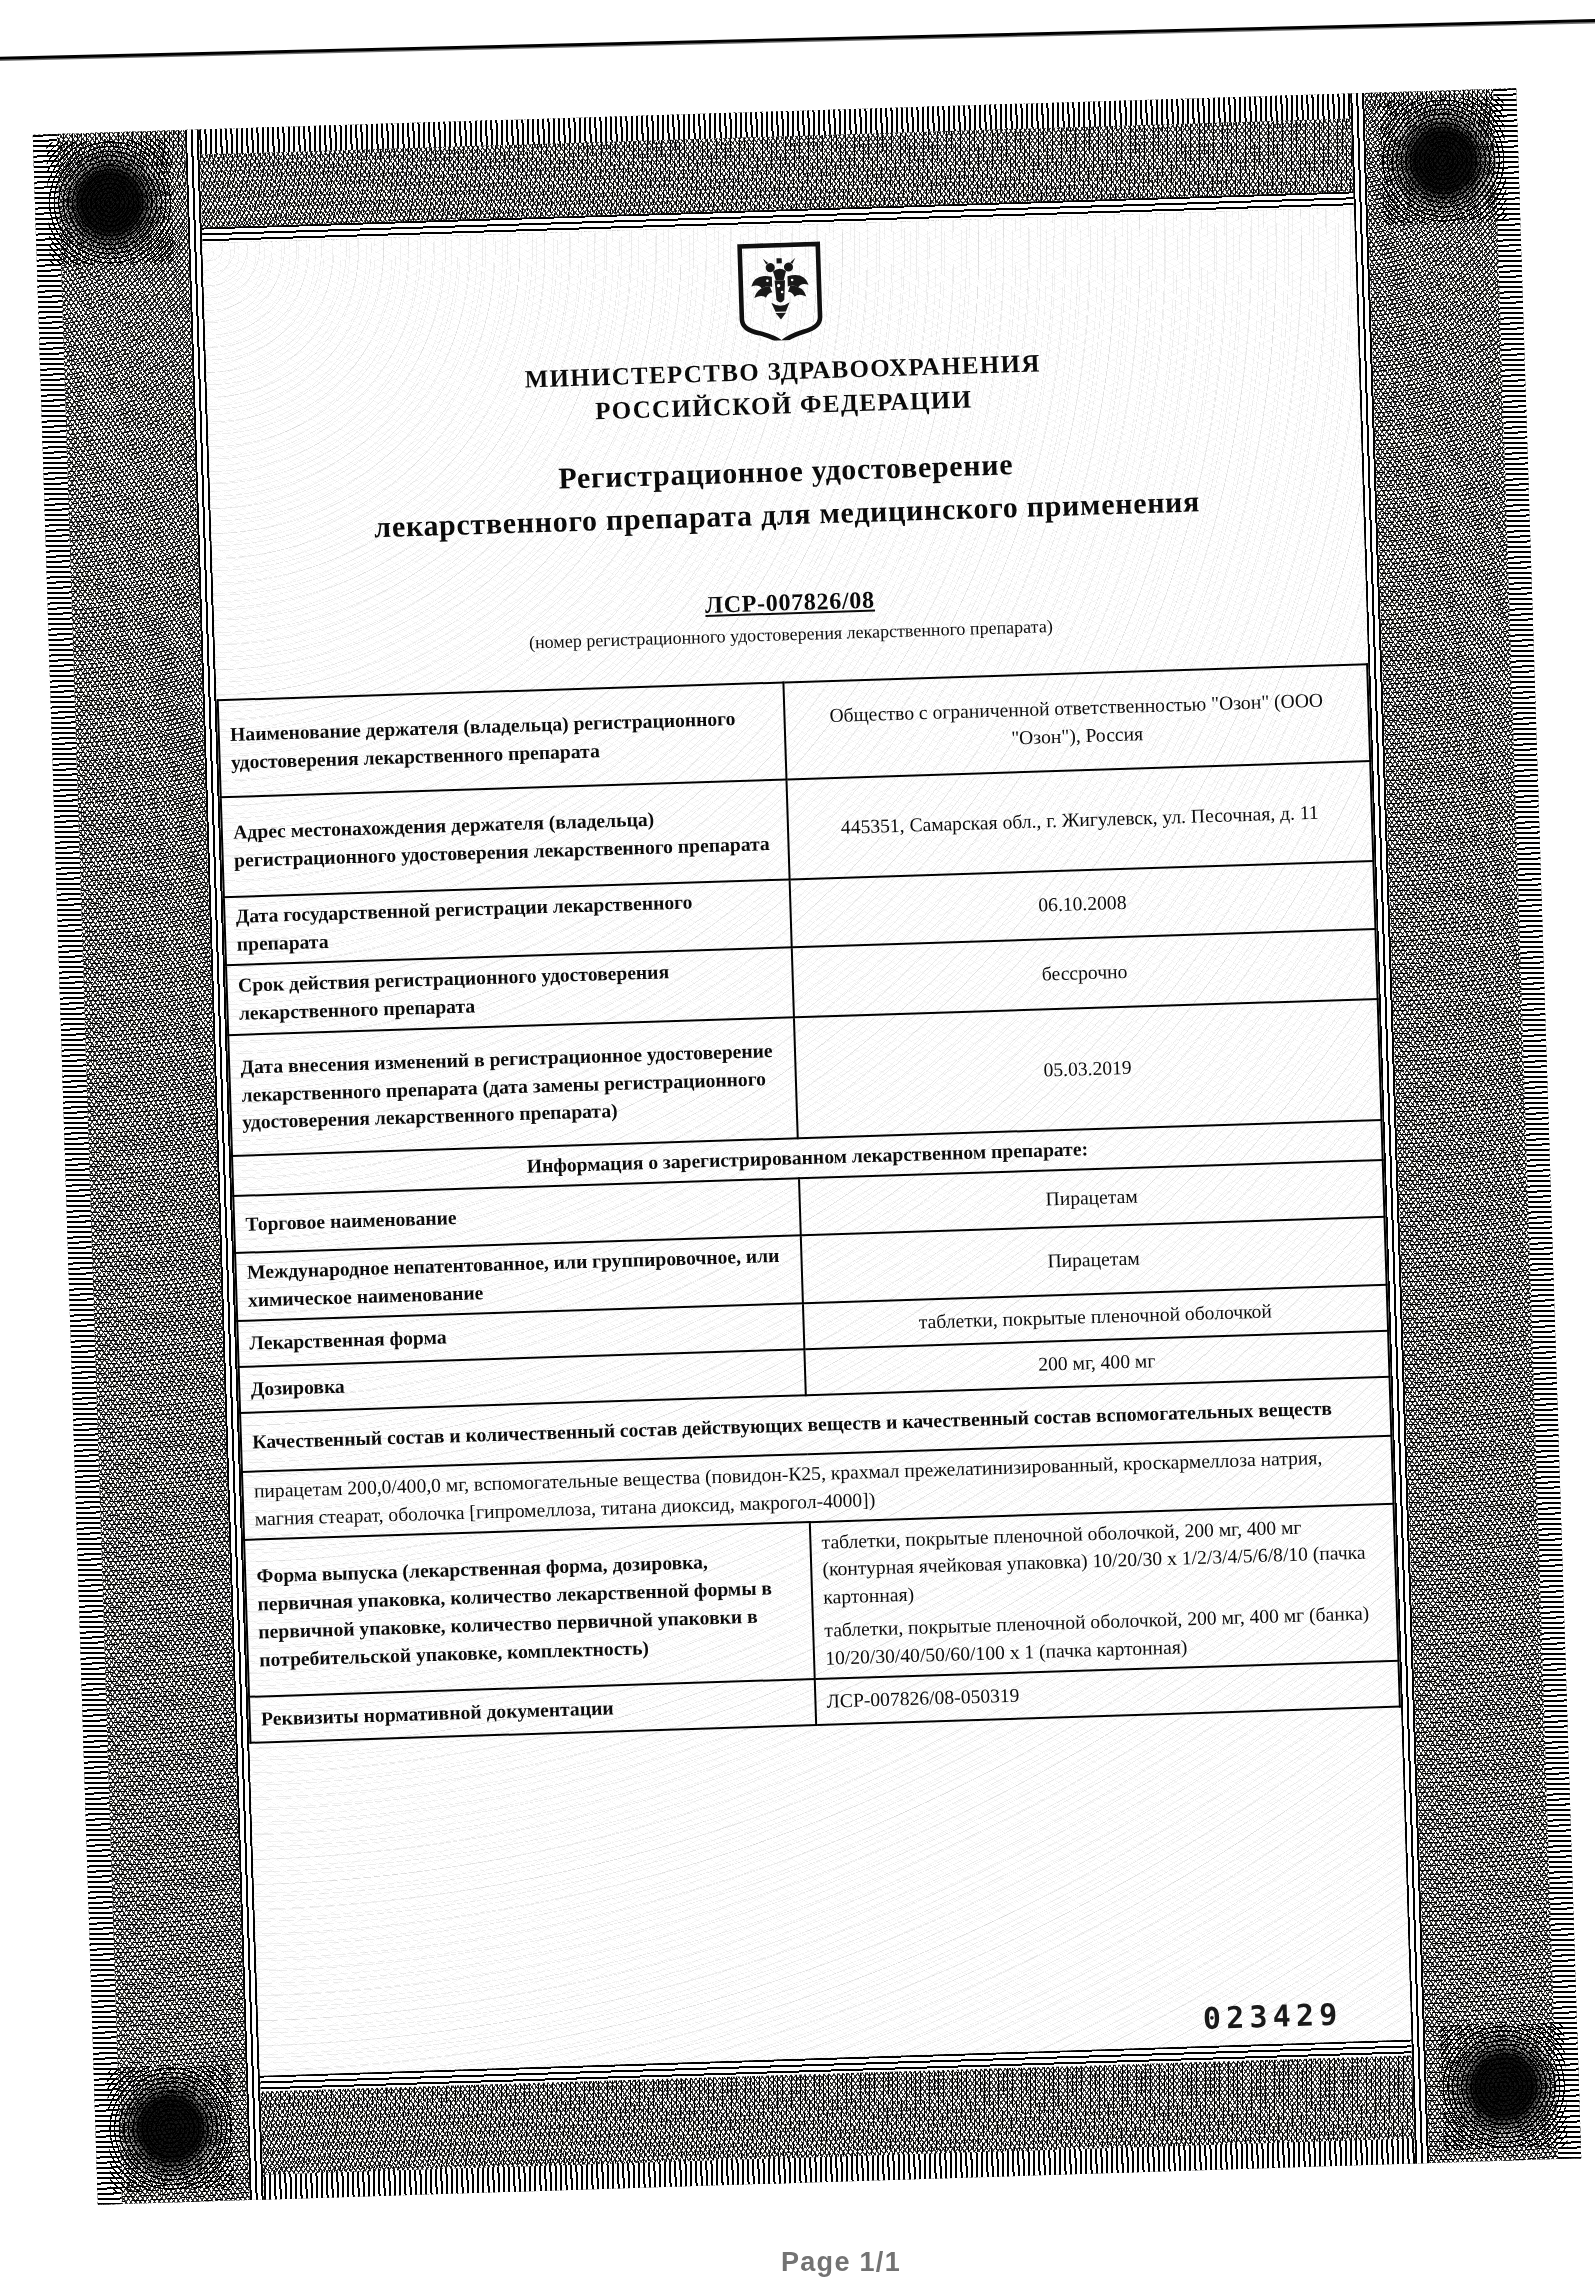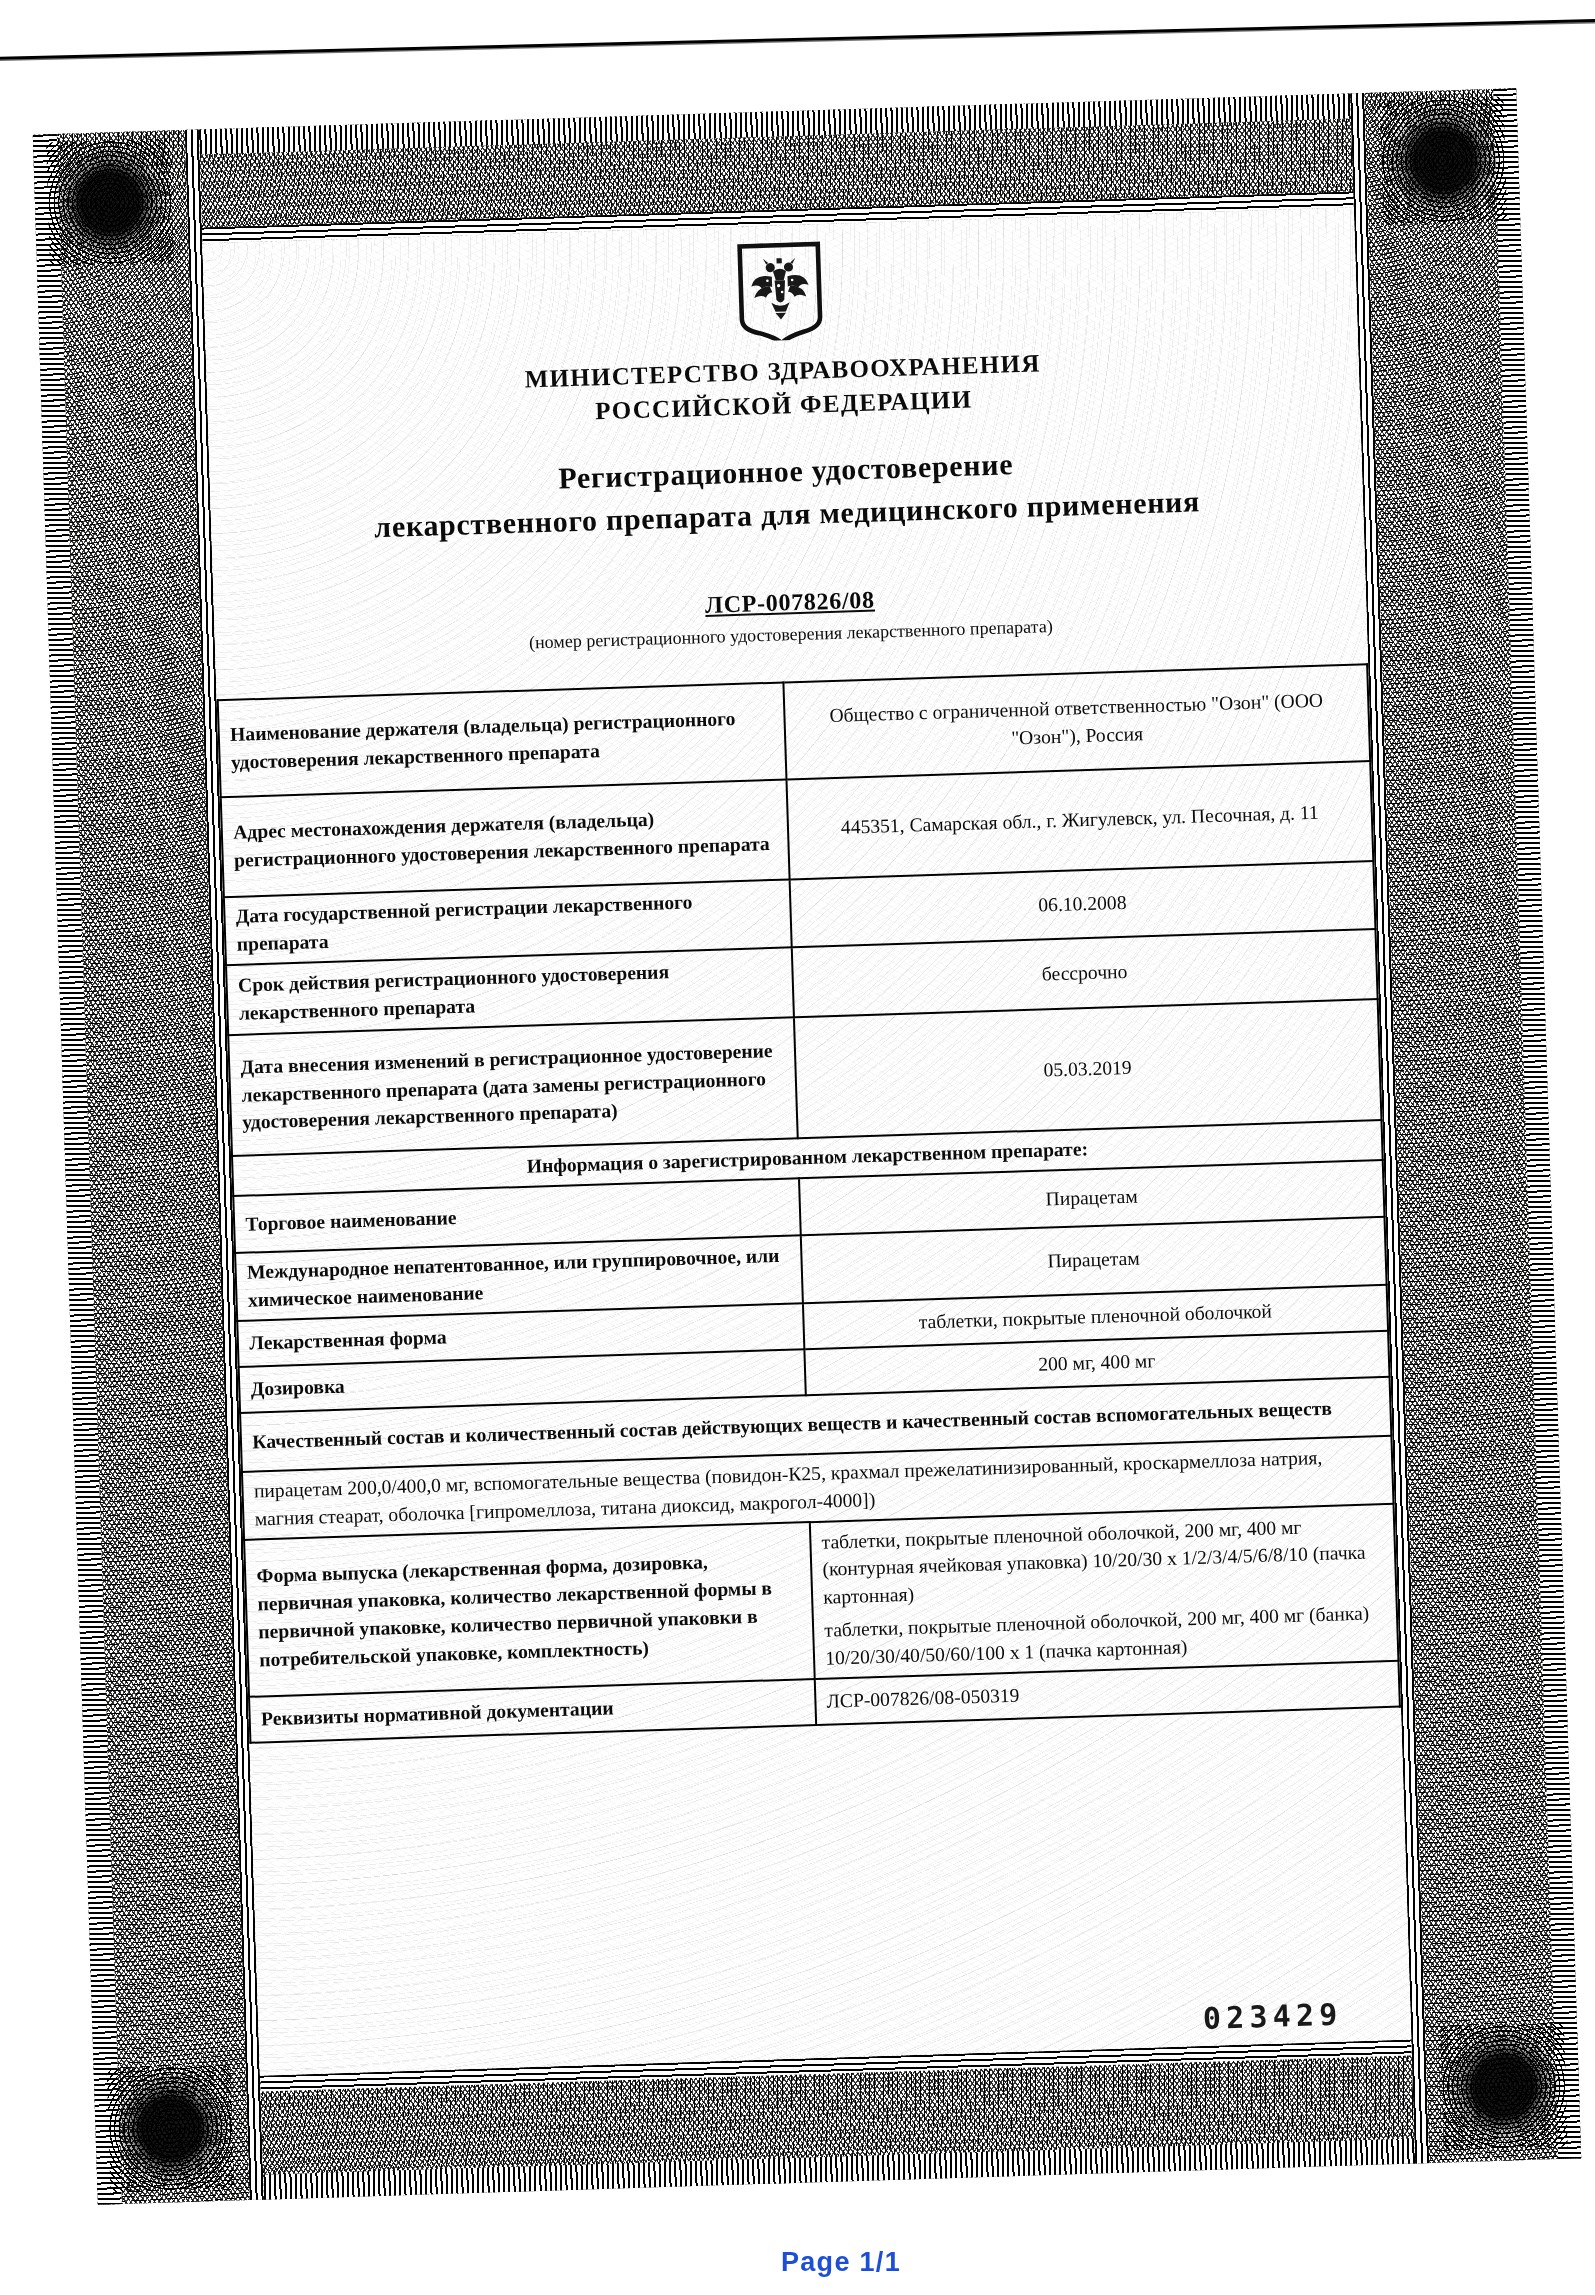--- a/index.html
+++ b/index.html
@@ -88,21 +88,21 @@
   tr.r0{height:97px;} tr.r1{height:100px;} tr.r2{height:61px;} tr.r3{height:70px;}
   tr.r4{height:121px;} tr.r5{height:34px;} tr.r6{height:57px;} tr.r7{height:63px;}
   tr.r8{height:46px;} tr.r9{height:46px;} tr.r10{height:59px;} tr.r11{height:65px;}
   tr.r12{height:157px;} tr.r13{height:46px;}
   .val p{margin:0;} .val p + p{margin-top:5.2px;}
   .serial{position:absolute;right:68px;top:1788px;
     font-family:"DejaVu Sans Mono", monospace;font-weight:bold;
     font-size:30px;letter-spacing:5.2px;color:#1a1a1a;}
   .page-footer{position:absolute;left:781px;top:2247px;
     font-family:"Liberation Sans", sans-serif;font-weight:bold;
-    font-size:27px;letter-spacing:1.3px;color:#1d4ed8;}
+    font-size:27px;letter-spacing:1.3px;color:#737373;}
 </style>
 </head>
 <body>
 
 <div class="artifact-line"></div>
 
 <div class="frame">
   <div class="band band-top"></div>
   <div class="band band-bottom"></div>
   <div class="band band-left"></div>

